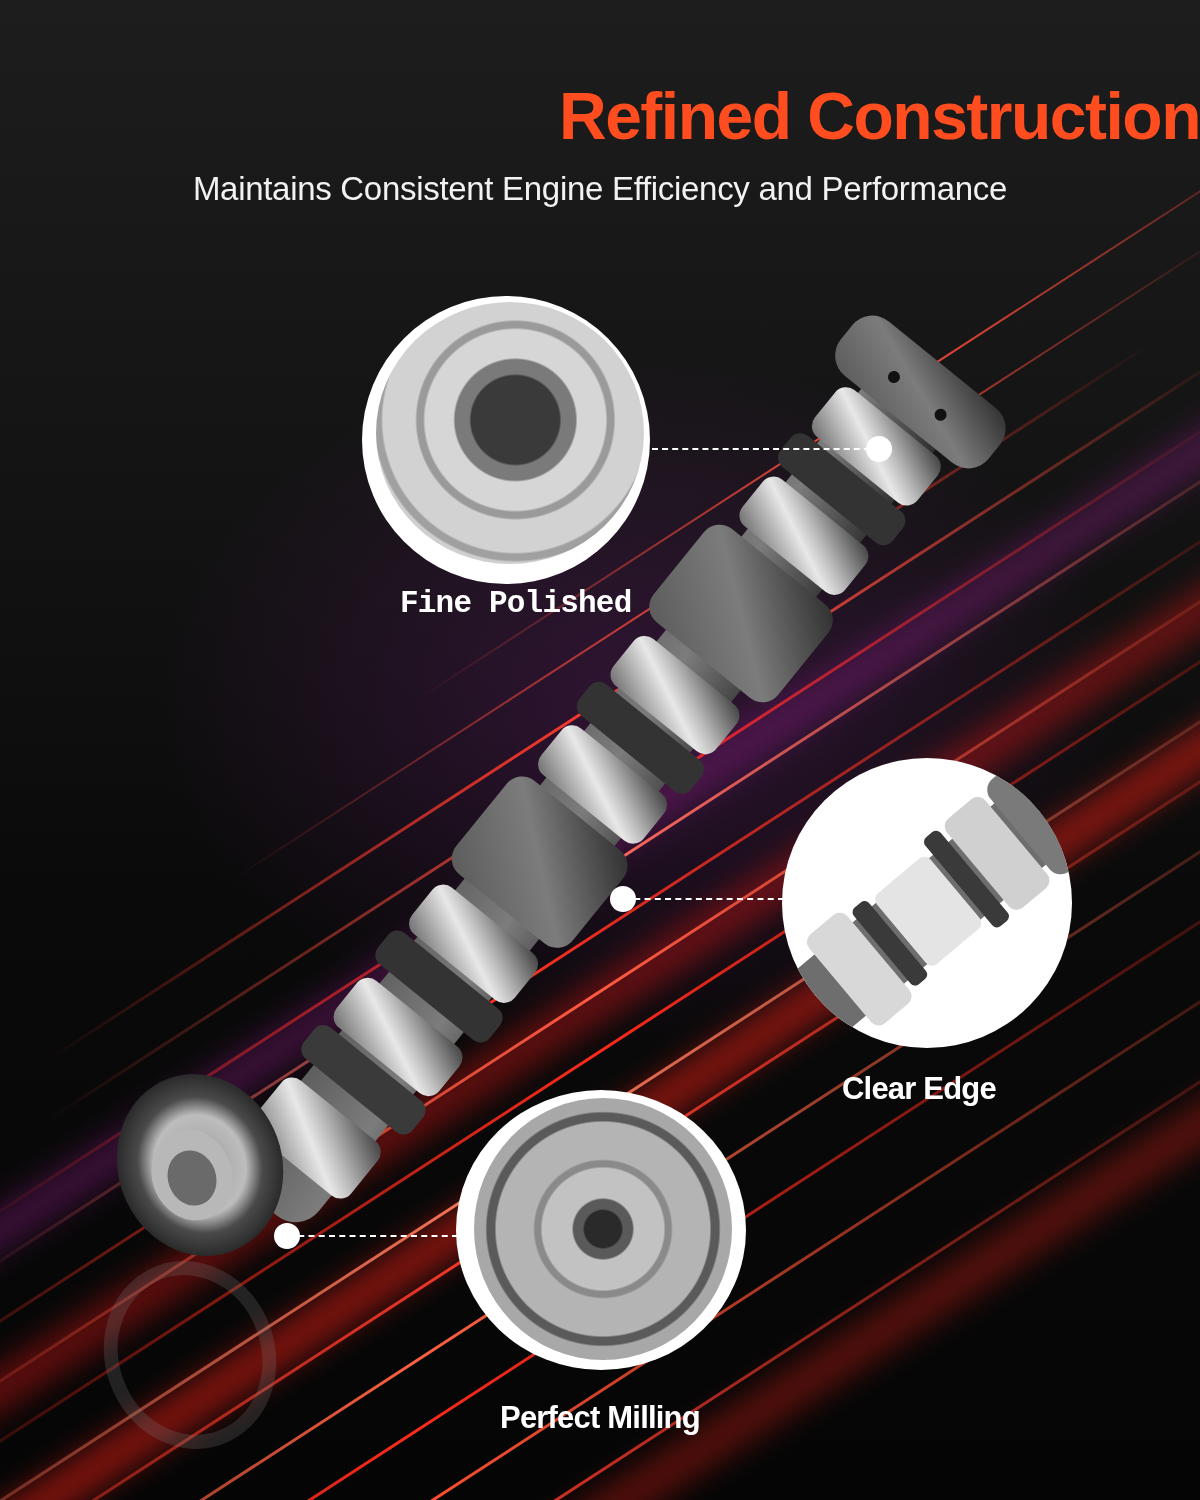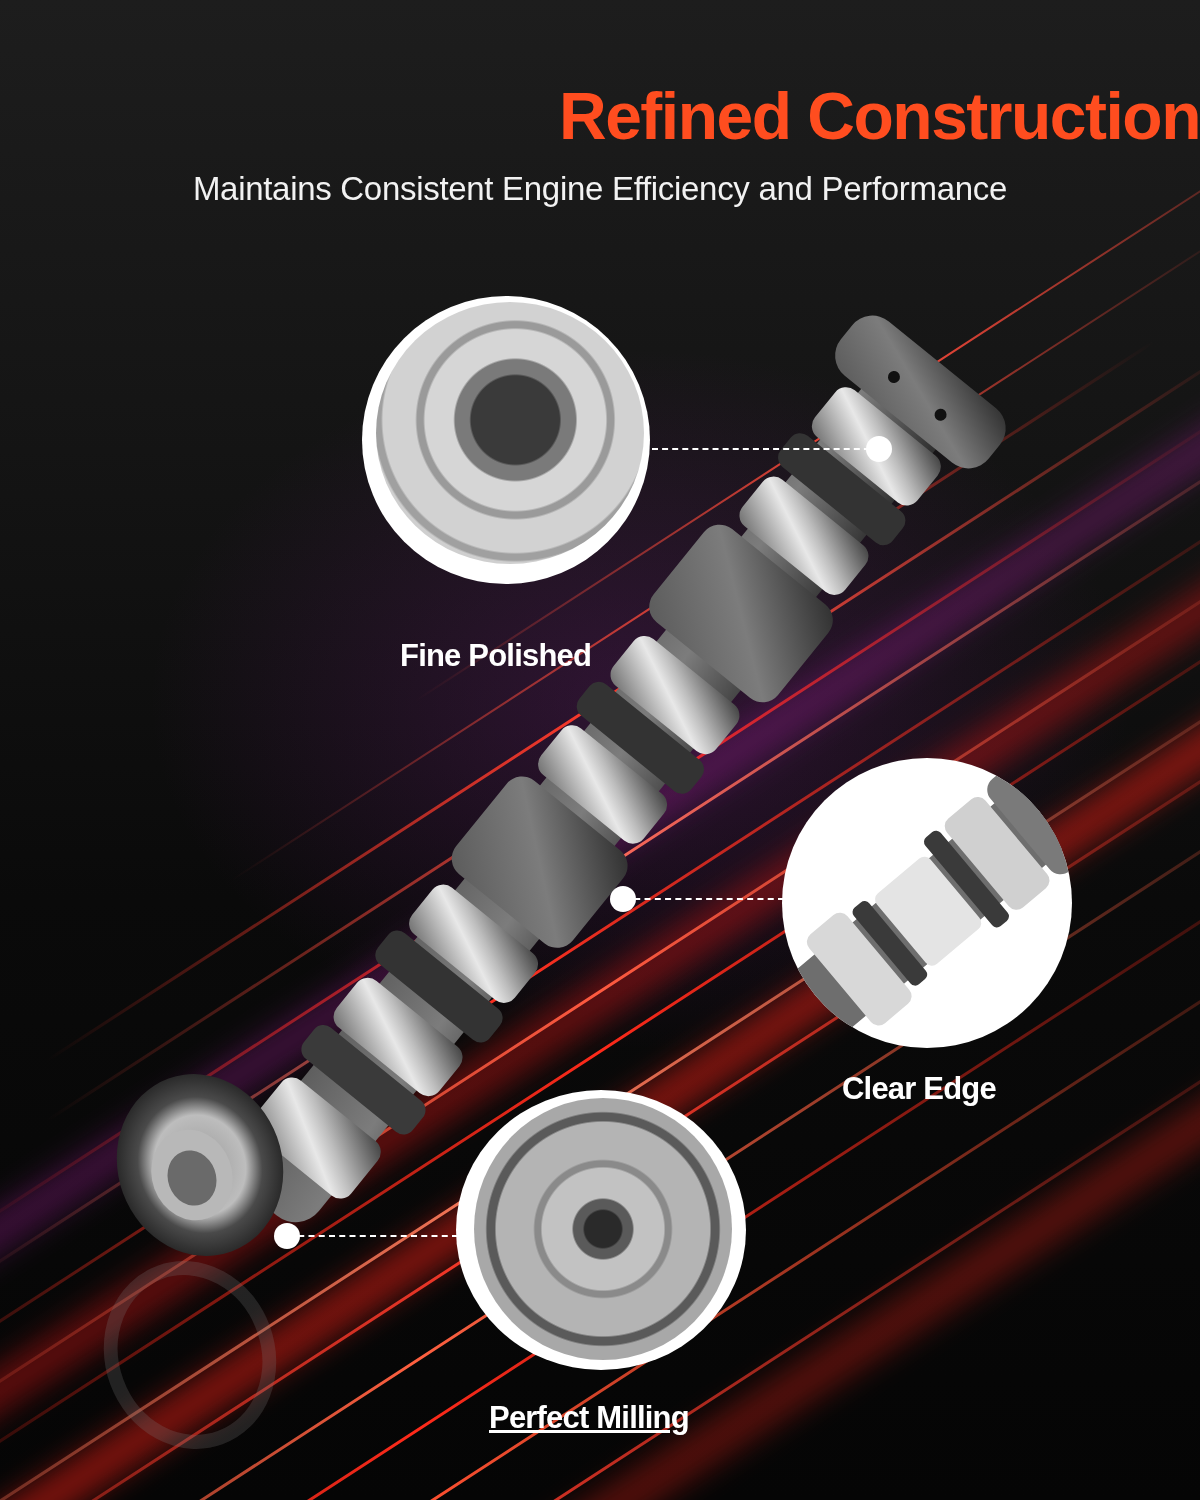--- a/index.html
+++ b/index.html
@@ -136,21 +136,21 @@
     <ellipse cx="192" cy="1178" rx="24" ry="28" fill="#6a6a6a" transform="rotate(-20 192 1178)"></ellipse>
 
     <ellipse cx="190" cy="1355" rx="78" ry="88" fill="none" stroke="rgba(120,120,120,0.25)" stroke-width="14" transform="rotate(-20 190 1355)"></ellipse>
   </svg>
 
   <div class="detail" style="left:362px; top:296px; width:288px; height:288px;">
     <div class="metal-ring" style="left:14px; top:6px; width:268px; height:262px; background:radial-gradient(circle at 52% 45%, #3a3a3a 0 22%, #7a7a7a 23% 30%, #d6d6d6 31% 45%, #9a9a9a 46% 49%, #d2d2d2 50% 66%, #a0a0a0 67% 70%, #cfcfcf 71% 100%);"></div>
   </div>
   <div class="callout-line" style="left:652px; top:448px; width:228px;"></div>
   <div class="callout-dot" style="left:879px; top:449px;"></div>
-  <div class="label" style="left:400px; top:638px;">Fine Polished</div>
+  <div class="label" style="left:400px; top:586px;font-family:Liberation Mono, monospace;">Fine Polished</div>
 
   <div class="detail" style="left:782px; top:758px; width:290px; height:290px;">
     <svg width="290" height="290" viewBox="0 0 290 290">
       <g transform="translate(150,150) rotate(-40)">
         <rect x="-200" y="-40" width="400" height="80" rx="20" fill="#6e6e6e"></rect>
         <rect x="-120" y="-58" width="50" height="116" rx="10" fill="#d8d8d8"></rect>
         <rect x="-65" y="-50" width="20" height="100" rx="6" fill="#3a3a3a"></rect>
         <rect x="-40" y="-46" width="70" height="92" rx="8" fill="#e4e4e4"></rect>
         <rect x="35" y="-58" width="20" height="116" rx="6" fill="#3a3a3a"></rect>
         <rect x="60" y="-58" width="50" height="116" rx="10" fill="#d0d0d0"></rect>
@@ -160,15 +160,15 @@
   </div>
   <div class="callout-line" style="left:624px; top:898px; width:160px;"></div>
   <div class="callout-dot" style="left:623px; top:899px;"></div>
   <div class="label" style="left:842px; top:1071px;">Clear Edge</div>
 
   <div class="detail" style="left:456px; top:1090px; width:290px; height:280px;">
     <div class="metal-ring" style="left:18px; top:8px; width:258px; height:262px; background:radial-gradient(circle at 50% 50%, #2a2a2a 0 10%, #5a5a5a 11% 16%, #c2c2c2 17% 33%, #8a8a8a 34% 37%, #b4b4b4 38% 58%, #5a5a5a 59% 63%, #a8a8a8 64% 90%, #4a4a4a 91% 100%);"></div>
   </div>
   <div class="callout-line" style="left:288px; top:1235px; width:170px;"></div>
   <div class="callout-dot" style="left:287px; top:1236px;"></div>
-  <div class="label" style="left:489px; top:1400px;text-decoration:underline;">Perfect Milling</div>
+  <div class="label" style="left:500px; top:1400px;">Perfect Milling</div>
 
 </div>
 
 </body></html>

